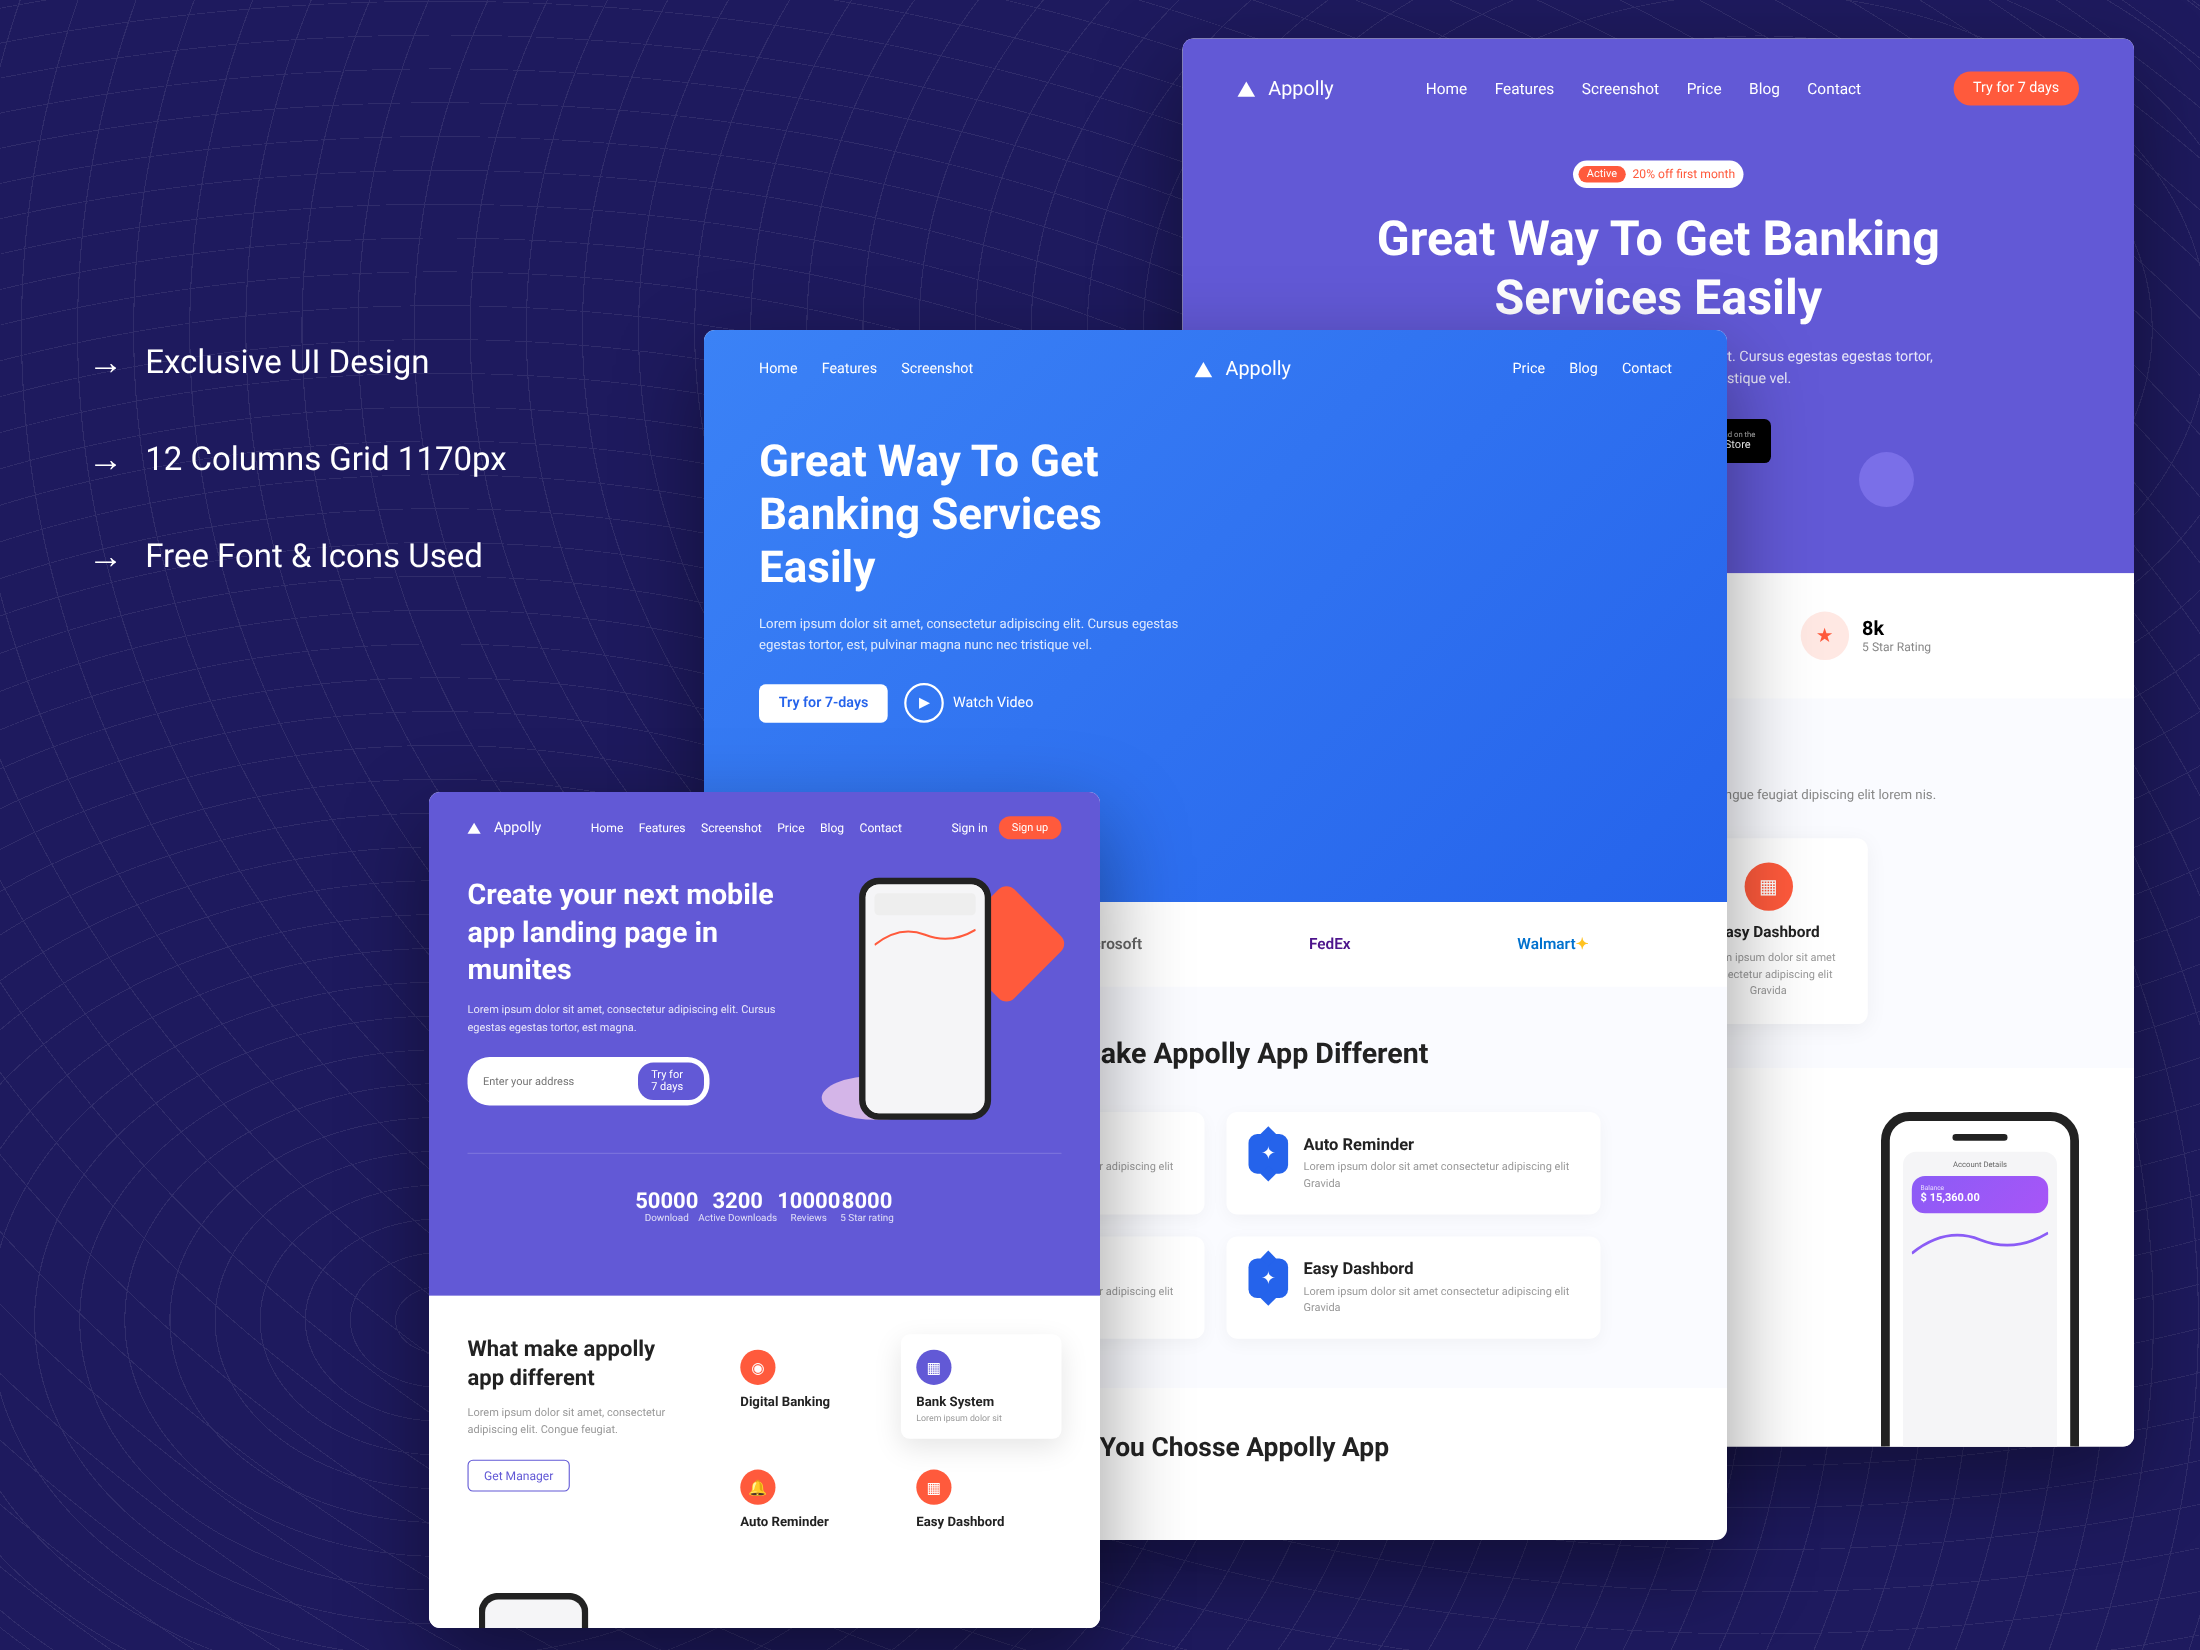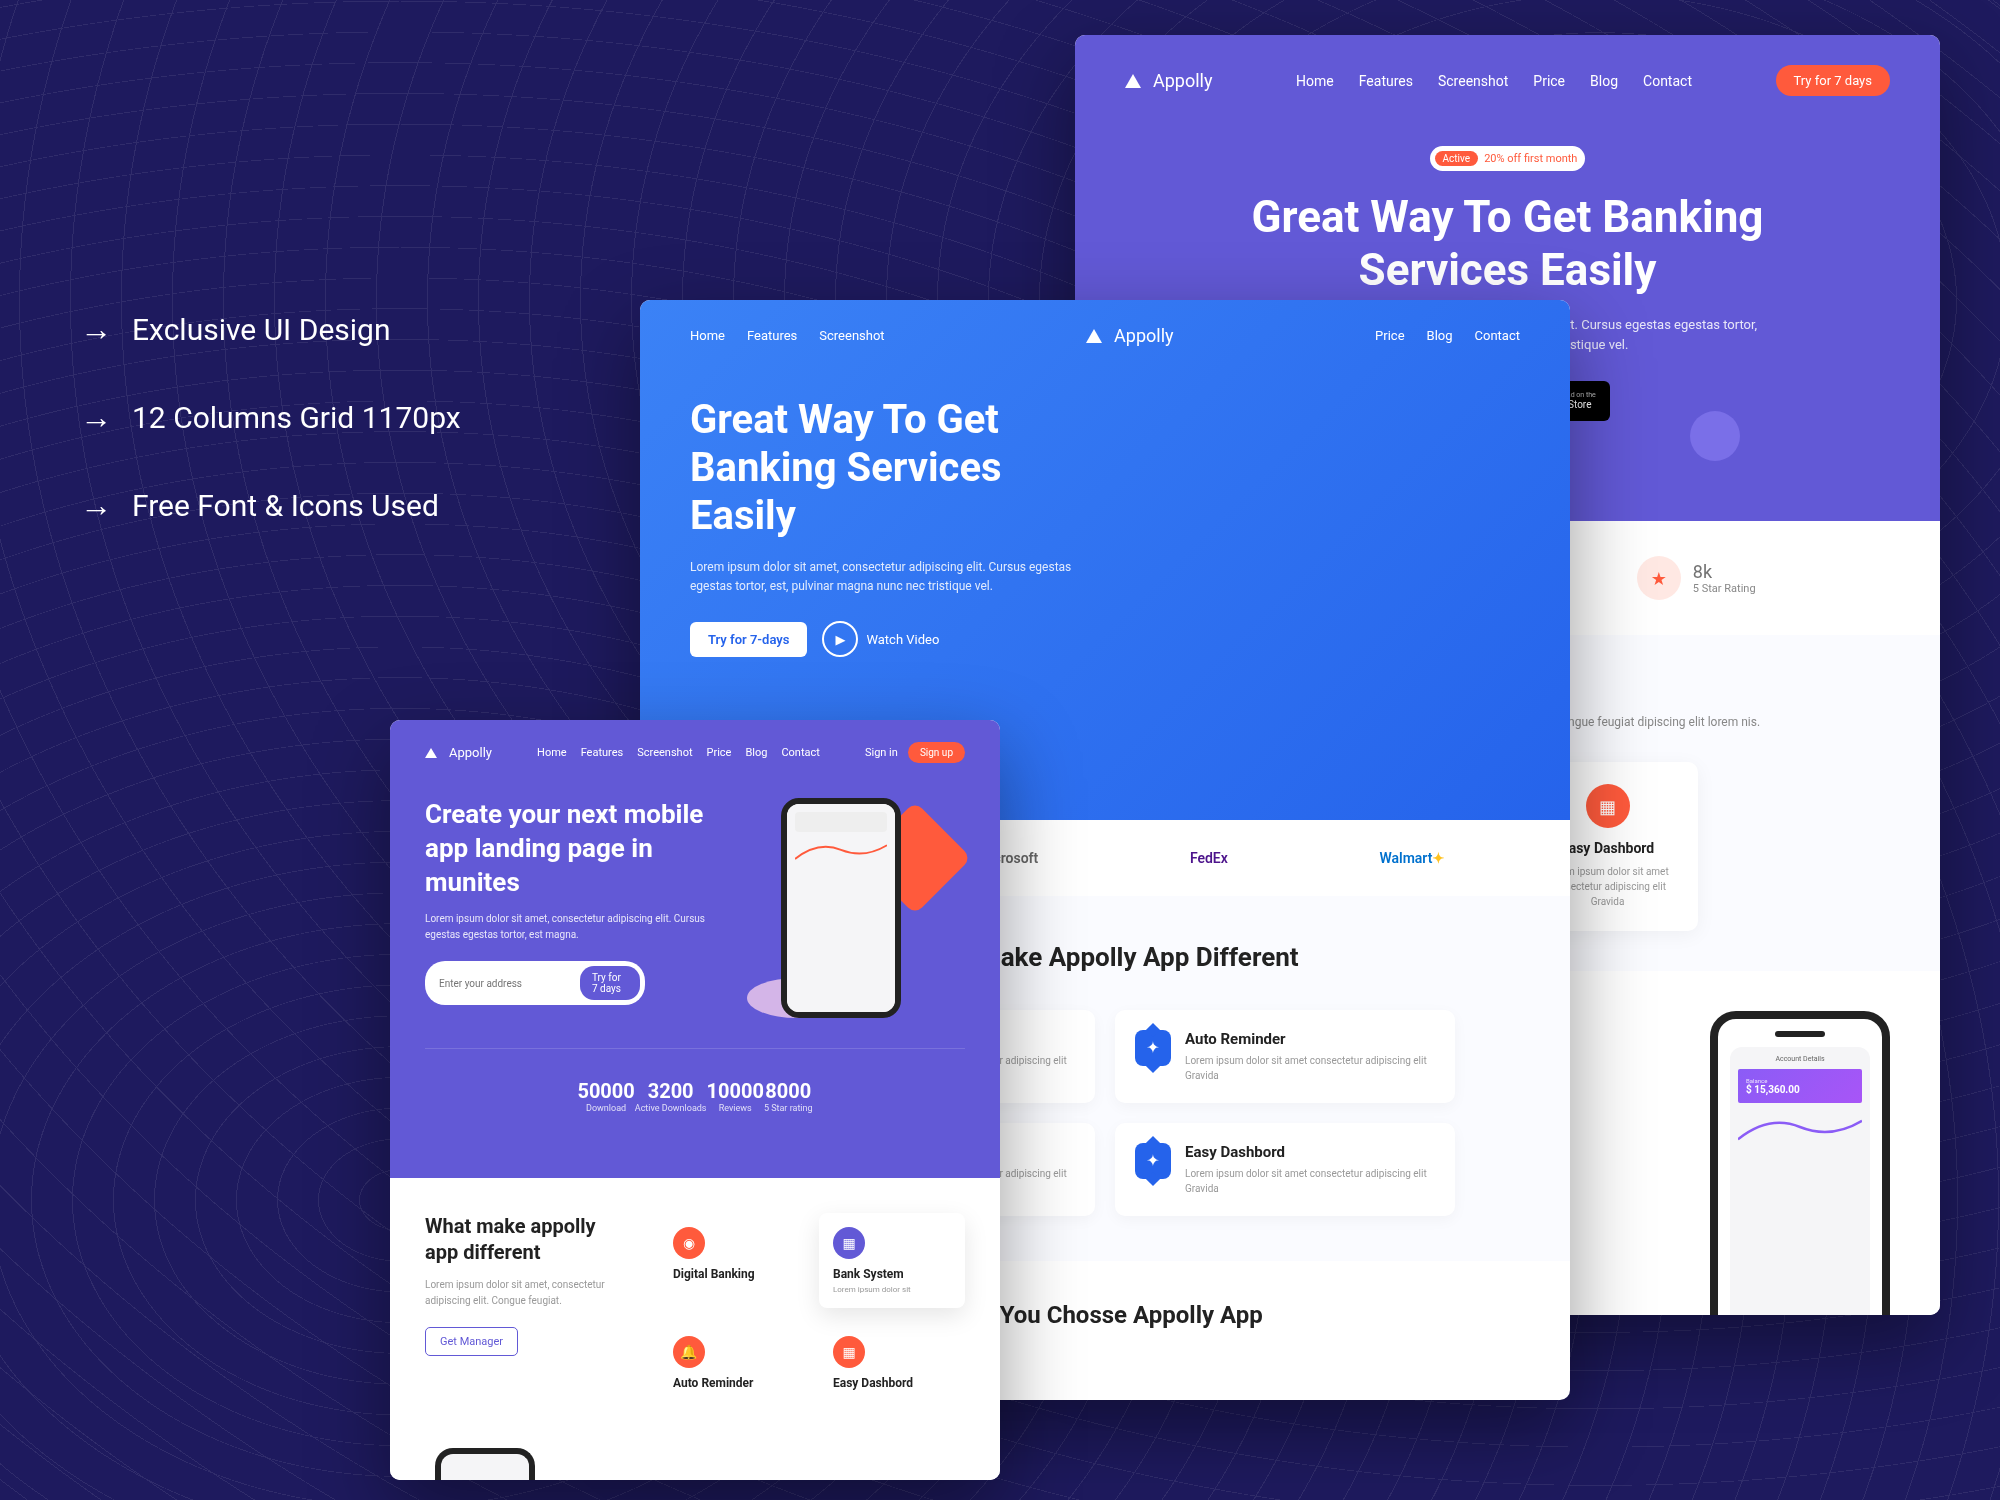--- a/index.html
+++ b/index.html
@@ -23,21 +23,21 @@
 .m1-pill{background:#fff;color:#ff5a3c;padding:5px 8px 5px 5px;border-radius:14px;font-size:11px;display:inline-flex;align-items:center;gap:6px;margin-bottom:20px}
 .m1-pill-badge{background:#ff5a3c;color:#fff;padding:2px 8px;border-radius:10px;font-size:10px}
 .m1-title{font-size:44px;font-weight:700;line-height:1.2;margin-bottom:18px}
 .m1-sub{font-size:13px;opacity:.85;line-height:1.6;max-width:500px;margin:0 auto 25px}
 .stores{display:flex;gap:12px;justify-content:center}
 .store-btn{background:#000;border-radius:6px;padding:8px 14px;display:flex;align-items:center;gap:8px;font-size:10px;line-height:1.2}
 .store-icon{font-size:20px}
 .m1-stats{background:#fff;padding:35px 50px;display:flex;justify-content:space-around}
 .stat{display:flex;align-items:center;gap:12px}
 .stat-ico{width:44px;height:44px;border-radius:50%;background:#ffe8e3;display:flex;align-items:center;justify-content:center;color:#ff5a3c;font-size:18px}
-.stat-num{font-weight:400;font-size:18px;color:#737373}
+.stat-num{font-weight:700;font-size:18px;color:#000000}
 .stat-lbl{font-size:11px;color:#888}
 .m1-diff{background:#fafbff;padding:40px 50px}
 .m1-diff h2{text-align:center;font-size:26px;color:#222;margin-bottom:8px}
 .m1-diff-sub{text-align:center;font-size:12px;color:#888;margin-bottom:30px;line-height:1.6}
 .m1-cards{display:flex;gap:20px;justify-content:center}
 .m1-card{background:#fff;border-radius:10px;padding:22px 18px;width:180px;box-shadow:0 4px 20px rgba(0,0,0,.05)}
 .m1-card-ico{width:44px;height:44px;border-radius:50%;background:#ff5a3c;margin:0 auto 12px;display:flex;align-items:center;justify-content:center;color:#fff;font-size:18px}
 .m1-card h4{text-align:center;font-size:14px;color:#222;margin-bottom:8px}
 .m1-card p{text-align:center;font-size:10px;color:#999;line-height:1.5}
 .m1-phone{background:#fff;padding:40px 50px;display:flex;justify-content:flex-end;position:relative}
@@ -104,21 +104,21 @@
 .btn-outline{border:1px solid #6259d6;color:#6259d6;padding:7px 14px;border-radius:5px;font-size:11px;display:inline-block}
 .m3-what-right{width:60%;display:grid;grid-template-columns:1fr 1fr;gap:14px}
 .m3-card{padding:14px;border-radius:8px}
 .m3-card.active{background:#fff;box-shadow:0 8px 25px rgba(0,0,0,.1)}
 .m3-card-ico{width:32px;height:32px;border-radius:50%;display:flex;align-items:center;justify-content:center;color:#fff;font-size:14px;margin-bottom:8px}
 .ico-orange{background:#ff5a3c}
 .ico-blue{background:#6259d6}
 .m3-card h5{font-size:12px;color:#222;margin-bottom:4px}
 .m3-card p{font-size:8px;color:#999}
 .phone-screen{background:#f5f5f7;border-radius:12px;height:100%;padding:8px;font-size:7px;color:#666}
-.ps-purple{background:linear-gradient(135deg,#8b5cf6,#a855f7);color:#fff;padding:8px;border-radius:2px;margin-bottom:4px}
+.ps-purple{background:linear-gradient(135deg,#8b5cf6,#a855f7);color:#fff;padding:8px;border-radius:12px;margin-bottom:4px}
 </style>
 </head>
 <body>
 
 <div class="contour"></div>
 
 <div class="features">
   <div class="feat">
       <span class="arrow">→</span>
       <span>Exclusive UI Design</span>

